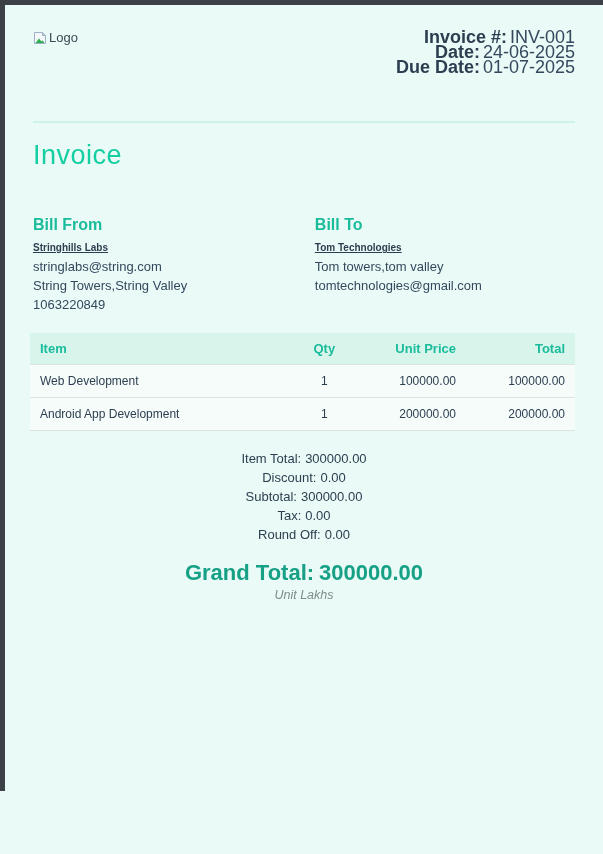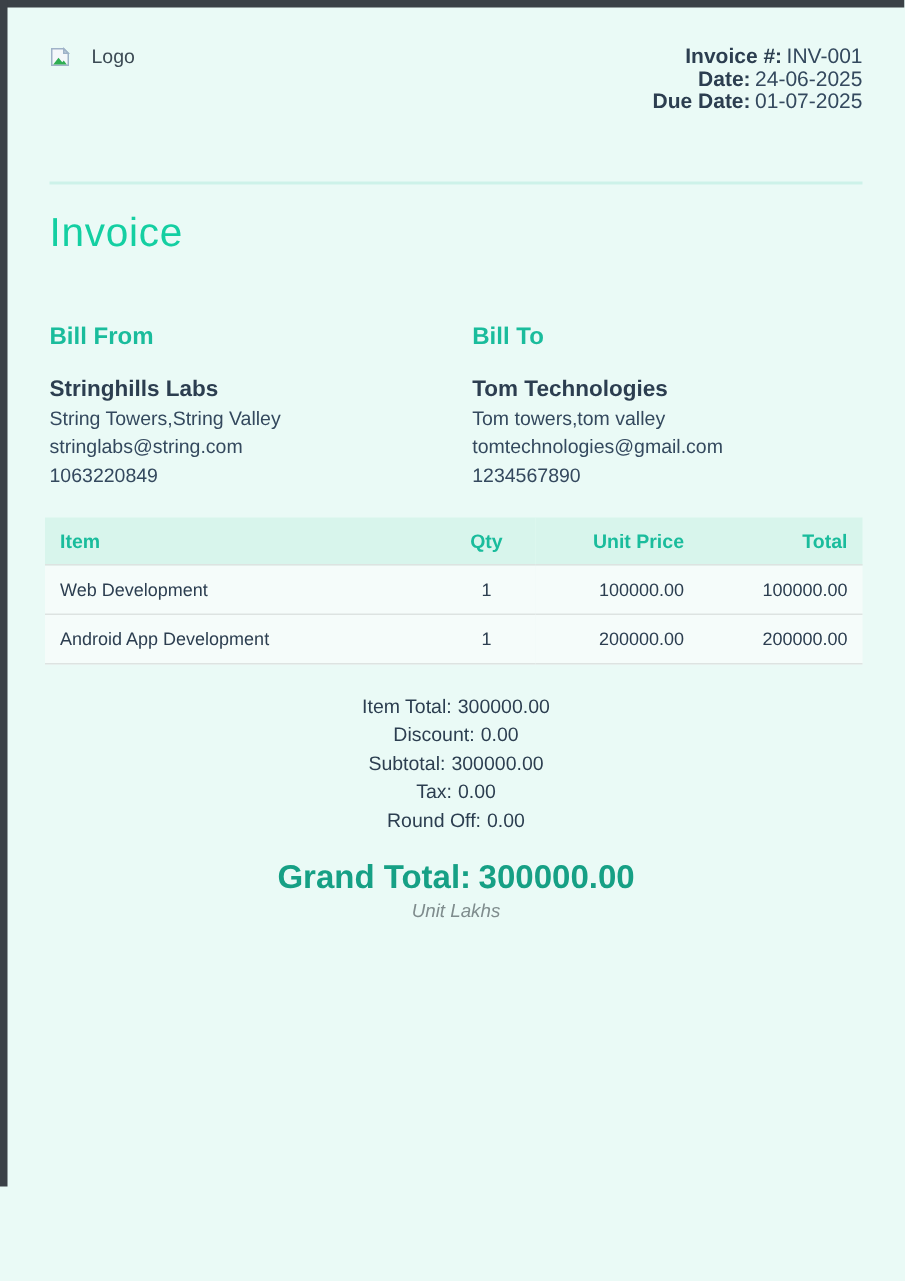--- a/index.html
+++ b/index.html
@@ -24,41 +24,41 @@
     color:var(--text-body);
     position:relative;
     overflow:hidden;
   }
   .frame-top{position:absolute;top:0;left:0;width:603px;height:5px;background:var(--frame);}
   .frame-left{position:absolute;top:0;left:0;width:5px;height:791px;background:var(--frame);}
   .page{position:relative;padding:30px 28px 0 33px;}
 
   
   .top-row{display:flex;justify-content:space-between;align-items:flex-start;}
-  .logo-wrap{display:flex;align-items:center;gap:14px;font-size:13px;color:#3c4a54;}
-  .meta{text-align:right;font-size:14px;line-height:15px;color:var(--text-body);}
+  .logo-wrap{display:flex;align-items:center;gap:2px;font-size:13px;color:#3c4a54;}
+  .meta{text-align:right;font-size:18px;line-height:15px;color:var(--text-body);}
   .meta b{color:var(--text-dark);}
   .meta .val{margin-left:3px;}
 
   .divider{height:2px;background:var(--divider);margin-top:46px;}
 
   .doc-title{
     margin-top:17px;
     font-size:27px;
     font-weight:400;
     color:var(--title);
     letter-spacing:0.5px;
   }
 
   
   .parties{display:flex;margin-top:45px;}
   .party{width:52%;}
   .party + .party{width:48%;}
   .party-label{color:var(--accent);font-weight:bold;font-size:16px;}
-  .party-name{margin-top:16px;font-weight:bold;font-size:15px;color:var(--text-dark);line-height:19px;}
+  .party-name{margin-top:4px;font-weight:bold;font-size:10px;color:var(--text-dark);line-height:19px;text-decoration:underline;}
   .party-line{font-size:13px;line-height:19px;color:var(--text-body);max-width:160px;}
   .party + .party .party-line{max-width:230px;}
 
   
   table{width:calc(100% + 3px);margin-left:-3px;border-collapse:collapse;margin-top:19px;table-layout:fixed;}
   thead th{
     background:var(--header-row-bg);
     color:var(--accent);
     font-size:13px;
     font-weight:bold;
@@ -127,30 +127,29 @@
   </div>
 
   <div class="divider"></div>
 
   <h1 class="doc-title">Invoice</h1>
 
   <div class="parties">
     <div class="party">
       <div class="party-label">Bill From</div>
       <div class="party-name">Stringhills Labs</div>
+      <div class="party-line">stringlabs@string.com</div>
       <div class="party-line">String Towers,String Valley</div>
-      <div class="party-line">stringlabs@string.com</div>
       <div class="party-line">1063220849</div>
     </div>
     <div class="party">
       <div class="party-label">Bill To</div>
       <div class="party-name">Tom Technologies</div>
       <div class="party-line">Tom towers,tom valley</div>
       <div class="party-line">tomtechnologies@gmail.com</div>
-      <div class="party-line">1234567890</div>
     </div>
   </div>
 
   <table>
     <thead>
       <tr>
         <th class="col-item">Item</th>
         <th class="col-qty ta-c">Qty</th>
         <th class="col-price ta-r">Unit Price</th>
         <th class="col-total ta-r">Total</th>

